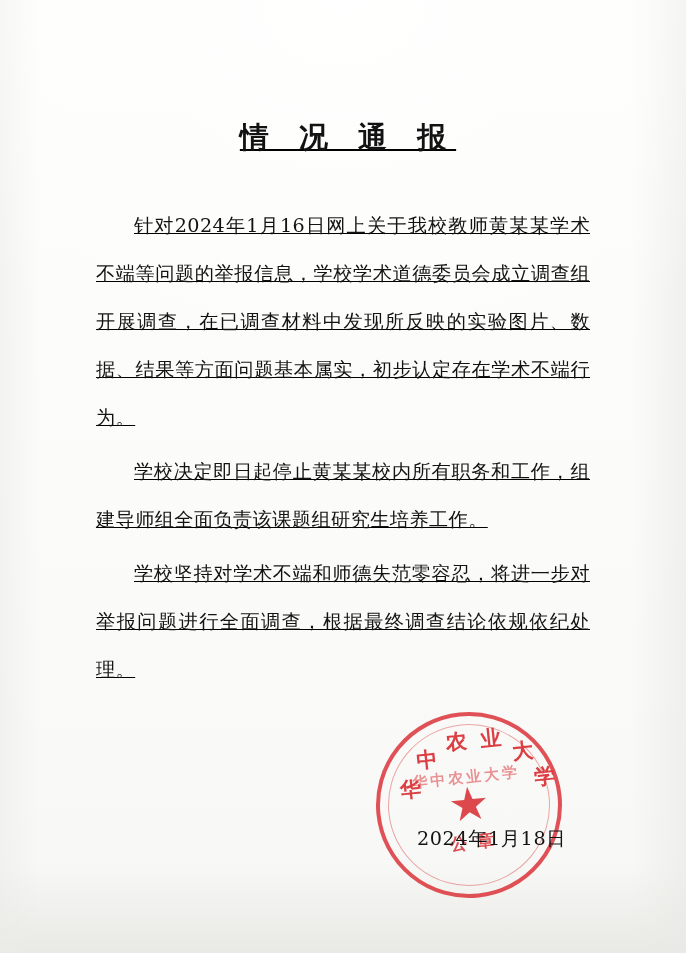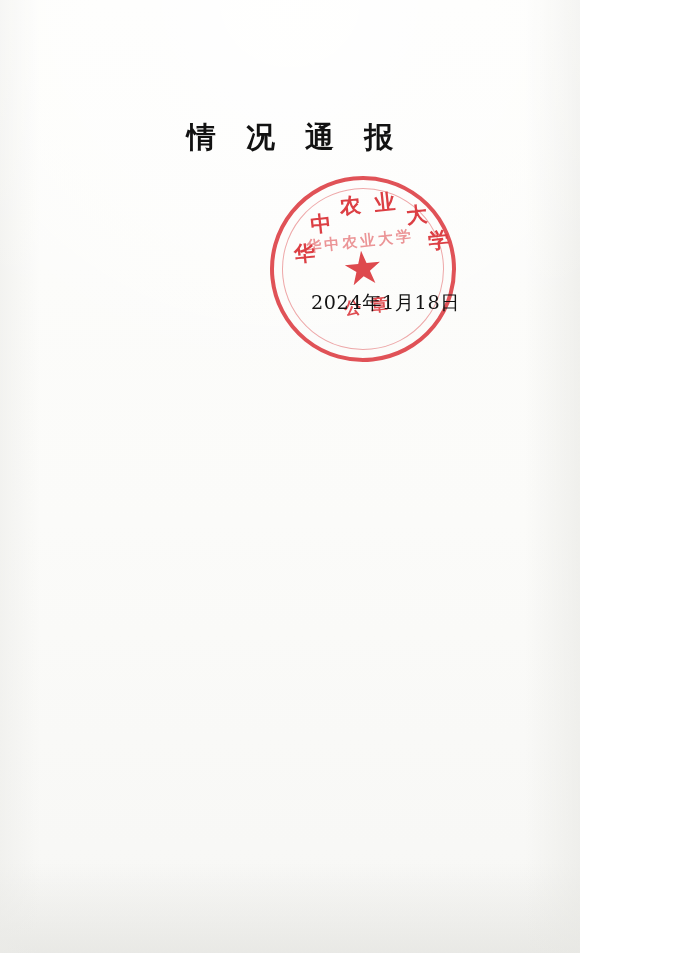--- a/index.html
+++ b/index.html
@@ -8,24 +8,25 @@
   }
   body {
     width: 690px;
     height: 953px;
     background: #ffffff;
     font-family: "Liberation Serif", serif;
     overflow: hidden;
   }
   .page {
     position: relative;
-    width: 580px;
+    width: 686px;
     height: 953px;
     background: linear-gradient(180deg, #fdfdfb 0%, #fbfbf9 55%, #f7f7f5 100%);
     box-sizing: border-box;
+    text-decoration: underline;
   }
   
   .page::before {
     content: "";
     position: absolute;
     inset: 0;
     background:
       radial-gradient(120% 70% at 50% 0%, rgba(255,255,255,0.9) 0%, rgba(250,250,248,0) 60%),
       linear-gradient(90deg, rgba(235,235,232,0.55) 0px, rgba(255,255,255,0) 40px),
       linear-gradient(270deg, rgba(232,232,228,0.6) 0px, rgba(255,255,255,0) 55px),
@@ -153,20 +154,25 @@
   }
 </style>
 </head>
 <body>
 
 <div class="page">
   <div class="doc-body">
 
     <h1 class="doc-title">情 况 通 报</h1>
 
+    <div class="paragraphs">
+      <p class="para">针对2024年1月16日网上关于我校教师黄某某学术不端等问题的举报信息，学校学术道德委员会成立调查组开展调查，在已调查材料中发现所反映的实验图片、数据、结果等方面问题基本属实，初步认定存在学术不端行为。</p>
+      <p class="para">学校决定即日起停止黄某某校内所有职务和工作，组建导师组全面负责该课题组研究生培养工作。</p>
+      <p class="para">学校坚持对学术不端和师德失范零容忍，将进一步对举报问题进行全面调查，根据最终调查结论依规依纪处理。</p>
+    </div>
 
     <div class="signature-block">
 
       <div class="seal">
         <div class="ring"></div>
         <div class="ring inner"></div>
 
         <div class="arc-text">
           <span style="transform: rotate(-62deg) translate(0,-76px) rotate(62deg);">华</span>
           <span style="transform: rotate(-37deg) translate(0,-79px) rotate(37deg);">中</span>

